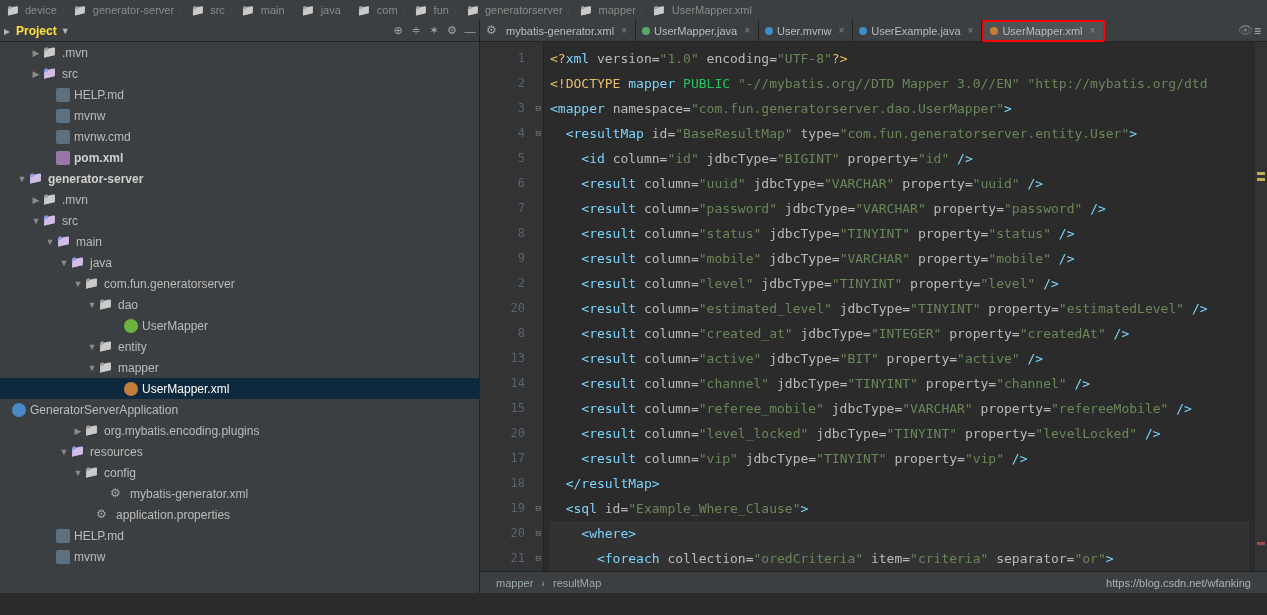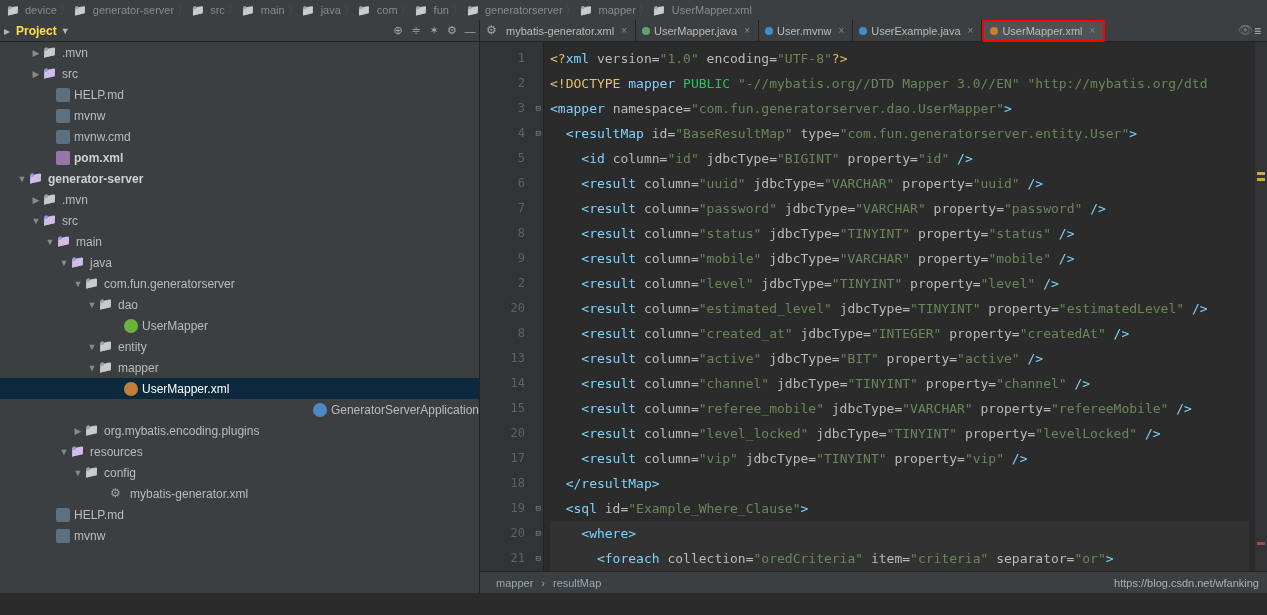--- a/index.html
+++ b/index.html
@@ -38,21 +38,21 @@
 .editor{flex:1;display:flex;overflow:hidden;position:relative}
 .gutter{width:64px;background:#313335;color:#606366;text-align:right;padding:4px 18px 4px 4px;font-family:Consolas,monospace;font-size:12px;line-height:25px;border-right:1px solid #232323;position:relative}
 .gutter .fold{position:absolute;right:2px;width:12px;font-size:9px;color:#888}
 .code{flex:1;font-family:Consolas,monospace;font-size:13px;line-height:25px;padding:4px 6px;overflow:hidden;white-space:pre}
 .stripe{width:12px;background:#313335;position:relative}
 .stripe .mark{position:absolute;width:8px;height:3px;left:2px}
 .mark.y{background:#c5af4b}.mark.r{background:#a34b4b}
 .tag{color:#7dd3fc}.attr{color:#bababa}.str{color:#6a8759}.kw{color:#22c55e}.pi{color:#e8bf6a}
 .crumb-btm{height:22px;background:#3c3f41;border-top:1px solid #232323;display:flex;align-items:center;padding:0 8px;color:#9aa7b0;font-size:11px}
 .crumb-btm .it{padding:0 8px}
-.crumb-btm .water{margin-left:auto;margin-right:0;color:#ddd;opacity:.7}
+.crumb-btm .water{margin-left:auto;margin-right:8px;color:#ddd;opacity:.7}
 .hlbar{background:#323232}
 .eye{position:absolute;top:3px;right:14px;color:#777;font-size:12px}
 </style>
 </head>
 <body>
 
 <div class="breadcrumb-top" id="bcTop">
     <span class="seg"><span class="ic folder" style="width:12px;height:12px"></span>device</span>
     <span style="color: rgb(85, 85, 85);">〉</span>
     <span class="seg"><span class="ic folder" style="width:12px;height:12px"></span>generator-server</span>
@@ -166,21 +166,21 @@
         <div class="tree-row" style="padding-left: 86px;">
           <span class="arr">▼</span>
           <span class="ic folder"></span>
           <span class="">mapper</span>
         </div>
         <div class="tree-row sel" style="padding-left: 112px;">
           <span class="arr"></span>
           <span class="ic xml"></span>
           <span class="">UserMapper.xml</span>
         </div>
-        <div class="tree-row" style=" justify-content: flex-end;">
+        <div class="tree-row" style="">
           <span class="arr"></span>
           <span class="ic cls"></span>
           <span class="">GeneratorServerApplication</span>
         </div>
         <div class="tree-row" style="padding-left: 72px;">
           <span class="arr">▶</span>
           <span class="ic folder"></span>
           <span class="">org.mybatis.encoding.plugins</span>
         </div>
         <div class="tree-row" style="padding-left: 58px;">
@@ -190,20 +190,25 @@
         </div>
         <div class="tree-row" style="padding-left: 72px;">
           <span class="arr">▼</span>
           <span class="ic folder"></span>
           <span class="">config</span>
         </div>
         <div class="tree-row" style="padding-left: 98px;">
           <span class="arr"></span>
           <span class="ic gear"></span>
           <span class="">mybatis-generator.xml</span>
+        </div>
+        <div class="tree-row" style="padding-left: 84px;">
+          <span class="arr"></span>
+          <span class="ic gear"></span>
+          <span class="">application.properties</span>
         </div>
         <div class="tree-row" style="padding-left: 44px;">
           <span class="arr"></span>
           <span class="ic md"></span>
           <span class="">HELP.md</span>
         </div>
         <div class="tree-row" style="padding-left: 44px;">
           <span class="arr"></span>
           <span class="ic cmd"></span>
           <span class="">mvnw</span>

